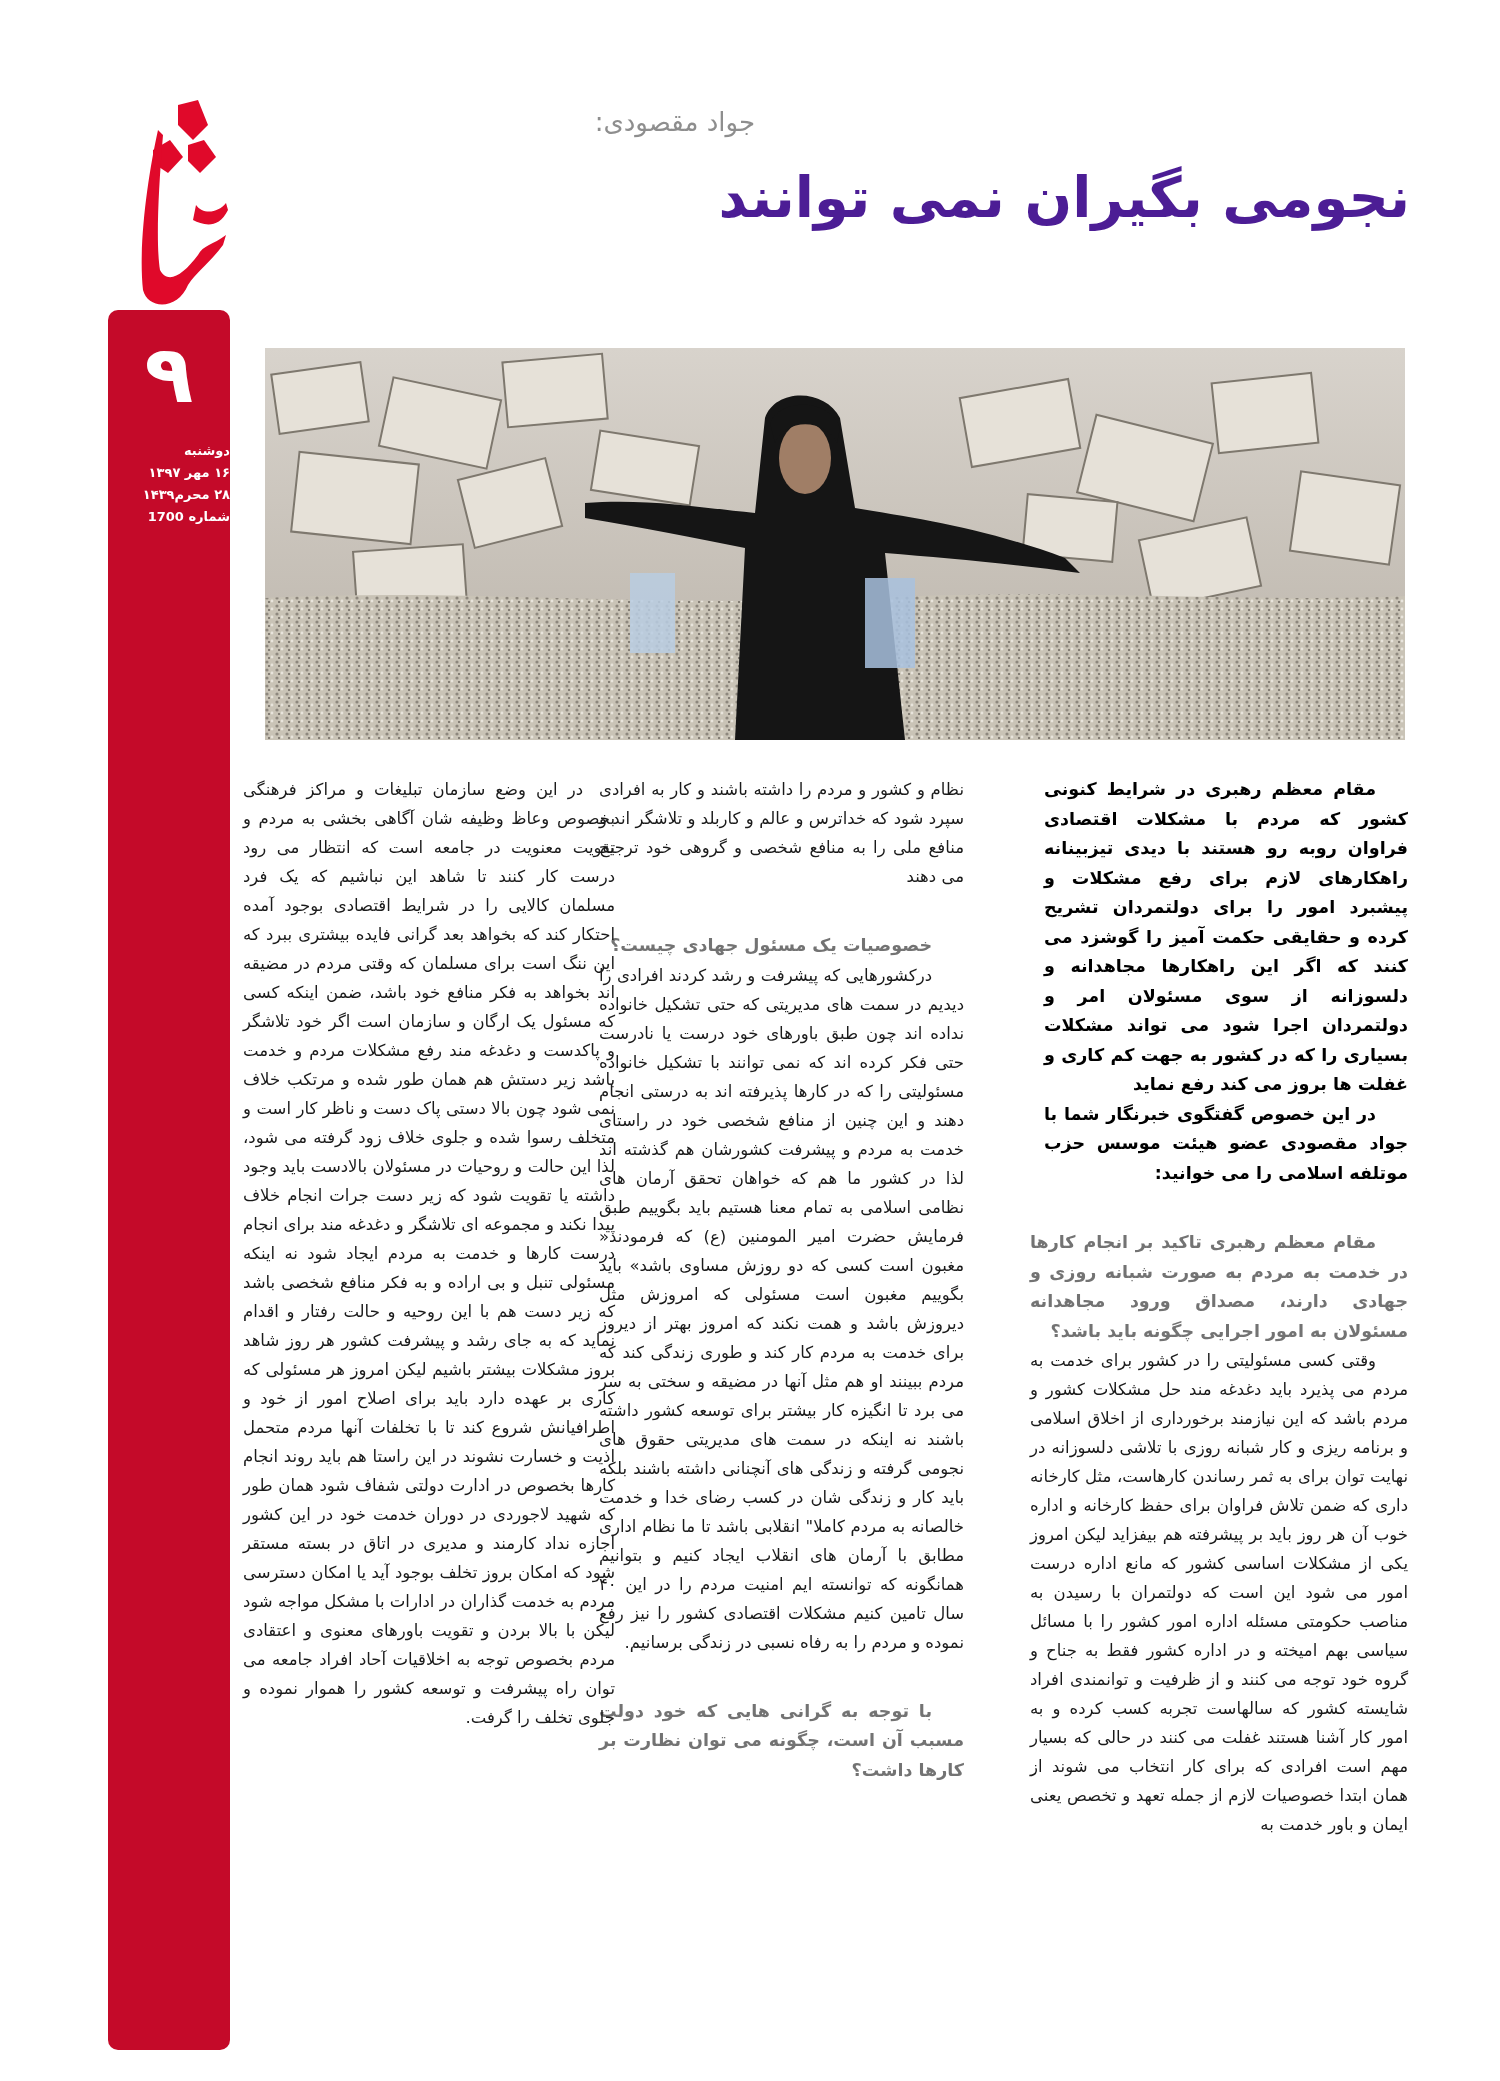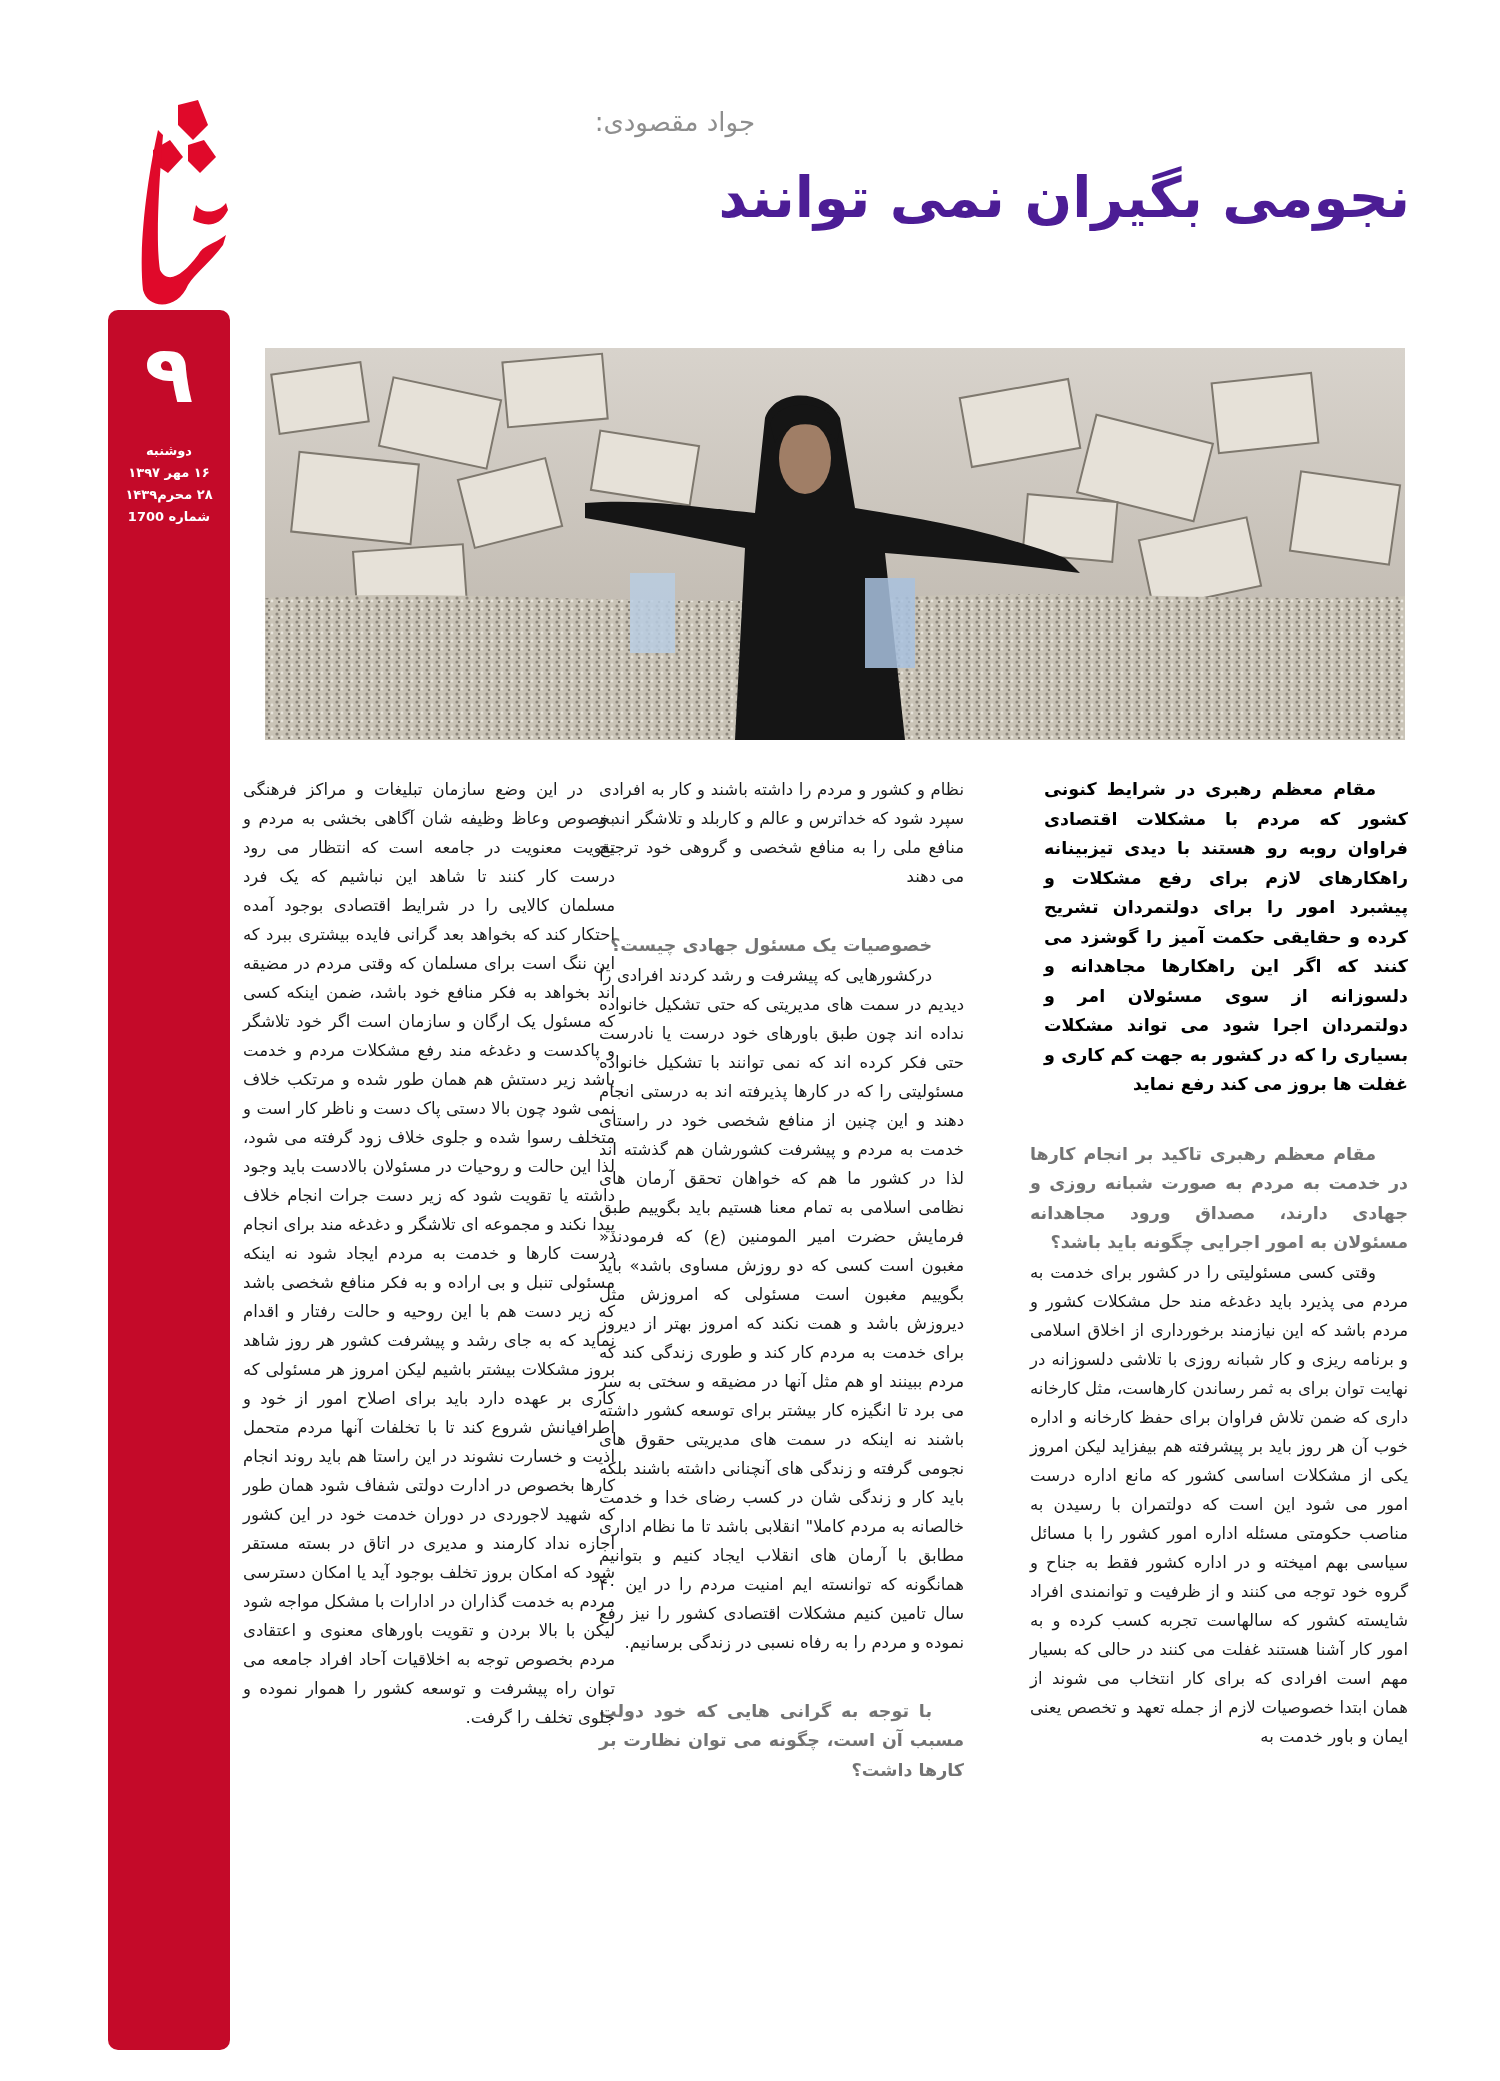--- a/index.html
+++ b/index.html
@@ -6,21 +6,21 @@
   body { width: 1500px; height: 2081px; position: relative; overflow: hidden;
          font-family: "DejaVu Sans", sans-serif; color: #1a1a1a; }
 
   
   .brand-logo { position: absolute; left: 108px; top: 95px; width: 130px; height: 215px; }
   .sidebar-band { position: absolute; left: 108px; top: 310px; width: 122px; height: 1740px;
                   background: #c40a29; border-radius: 10px; }
   .page-number { position: absolute; left: 0; right: 0; top: 20px; text-align: center;
                  color: #fff; font-family: "DejaVu Sans", sans-serif; font-weight: bold;
                  font-size: 80px; line-height: 90px; }
-  .issue-meta { position: absolute; left: 0; right: 0; top: 130px; text-align: center;
+  .issue-meta { position: absolute; left: 0; right: 0; top: 130px; 
                 color: #fff; font-weight: bold; font-size: 13px; line-height: 22px; }
   .issue-meta div { white-space: nowrap; }
 
   
   .kicker { position: absolute; right: 745px; top: 105px; color: #8e8e8e; font-weight: normal;
             font-size: 26px; line-height: 34px; white-space: nowrap; }
   .headline { position: absolute; right: 90px; top: 160px; width: 1100px; text-align: right;
               font-family: "DejaVu Sans", sans-serif; font-weight: bold; font-size: 56px;
               line-height: 76px; color: #4c1d95; letter-spacing: -1px; }
   .headline div { white-space: nowrap; }
@@ -110,20 +110,21 @@
       <path d="M505 75 C515 50 565 50 575 80 L572 95 C560 70 520 70 510 95 Z" fill="#151515"></path>
     </g>
 
     <rect x="600" y="230" width="50" height="90" fill="#a8c1de" opacity="0.85"></rect>
     <rect x="365" y="225" width="45" height="80" fill="#b8cce2" opacity="0.85"></rect>
   </svg>
 </div>
 
 <div class="col col-right">
   <p class="lead">مقام معظم رهبری در شرایط کنونی کشور که مردم با مشکلات اقتصادی فراوان روبه رو هستند با دیدی تیزبینانه راهکارهای لازم برای رفع مشکلات و پیشبرد امور را برای دولتمردان تشریح کرده و حقایقی حکمت آمیز را گوشزد می کنند که اگر این راهکارها مجاهدانه و دلسوزانه از سوی مسئولان امر و دولتمردان اجرا شود می تواند مشکلات بسیاری را که در کشور به جهت کم کاری و غفلت ها بروز می کند رفع نماید</p>
+  <p class="lead">در این خصوص گفتگوی خبرنگار شما با جواد مقصودی عضو هیئت موسس حزب موتلفه اسلامی را می خوانید:</p>
   <div class="gap-m"></div>
   <p class="question">مقام معظم رهبری تاکید بر انجام کارها در خدمت به مردم به صورت شبانه روزی و جهادی دارند، مصداق ورود مجاهدانه مسئولان به امور اجرایی چگونه باید باشد؟</p>
   <p>وقتی کسی مسئولیتی را در کشور برای خدمت به مردم می پذیرد باید دغدغه مند حل مشکلات کشور و مردم باشد که این نیازمند برخورداری از اخلاق اسلامی و برنامه ریزی و کار شبانه روزی با تلاشی دلسوزانه در نهایت توان برای به ثمر رساندن کارهاست، مثل کارخانه داری که ضمن تلاش فراوان برای حفظ کارخانه و اداره خوب آن هر روز باید بر پیشرفته هم بیفزاید لیکن امروز یکی از مشکلات اساسی کشور که مانع اداره درست امور می شود این است که دولتمران با رسیدن به مناصب حکومتی مسئله اداره امور کشور را با مسائل سیاسی بهم امیخته و در اداره کشور فقط به جناح و گروه خود توجه می کنند و از ظرفیت و توانمندی افراد شایسته کشور که سالهاست تجربه کسب کرده و به امور کار آشنا هستند غفلت می کنند در حالی که بسیار مهم است افرادی که برای کار انتخاب می شوند از همان ابتدا خصوصیات لازم از جمله تعهد و تخصص یعنی ایمان و باور خدمت به</p>
 </div>
 
 <div class="col col-mid">
   <p style="text-indent:0">نظام و کشور و مردم را داشته باشند و کار به افرادی سپرد شود که خداترس و عالم و کاربلد و تلاشگر اند و منافع ملی را به منافع شخصی و گروهی خود ترجیح می دهند</p>
   <div class="gap-m"></div>
   <p class="question">خصوصیات یک مسئول جهادی چیست؟</p>
   <p>درکشورهایی که پیشرفت و رشد کردند افرادی را دیدیم در سمت های مدیریتی که حتی تشکیل خانواده نداده اند چون طبق باورهای خود درست یا نادرست حتی فکر کرده اند که نمی توانند با تشکیل خانواده مسئولیتی را که در کارها پذیرفته اند به درستی انجام دهند و این چنین از منافع شخصی خود در راستای خدمت به مردم و پیشرفت کشورشان هم گذشته اند لذا در کشور ما هم که خواهان تحقق آرمان های نظامی اسلامی به تمام معنا هستیم باید بگوییم طبق فرمایش حضرت امیر المومنین (ع) که فرمودند« مغبون است کسی که دو روزش مساوی باشد» باید بگوییم مغبون است مسئولی که امروزش مثل دیروزش باشد و همت نکند که امروز بهتر از دیروز برای خدمت به مردم کار کند و طوری زندگی کند که مردم ببینند او هم مثل آنها در مضیقه و سختی به سر می برد تا انگیزه کار بیشتر برای توسعه کشور داشته باشند نه اینکه در سمت های مدیریتی حقوق های نجومی گرفته و زندگی های آنچنانی داشته باشند بلکه باید کار و زندگی شان در کسب رضای خدا و خدمت خالصانه به مردم کاملا" انقلابی باشد تا ما نظام اداری مطابق با آرمان های انقلاب ایجاد کنیم و بتوانیم همانگونه که توانسته ایم امنیت مردم را در این ۴۰ سال تامین کنیم مشکلات اقتصادی کشور را نیز رفع نموده و مردم را به رفاه نسبی در زندگی برسانیم.</p>

